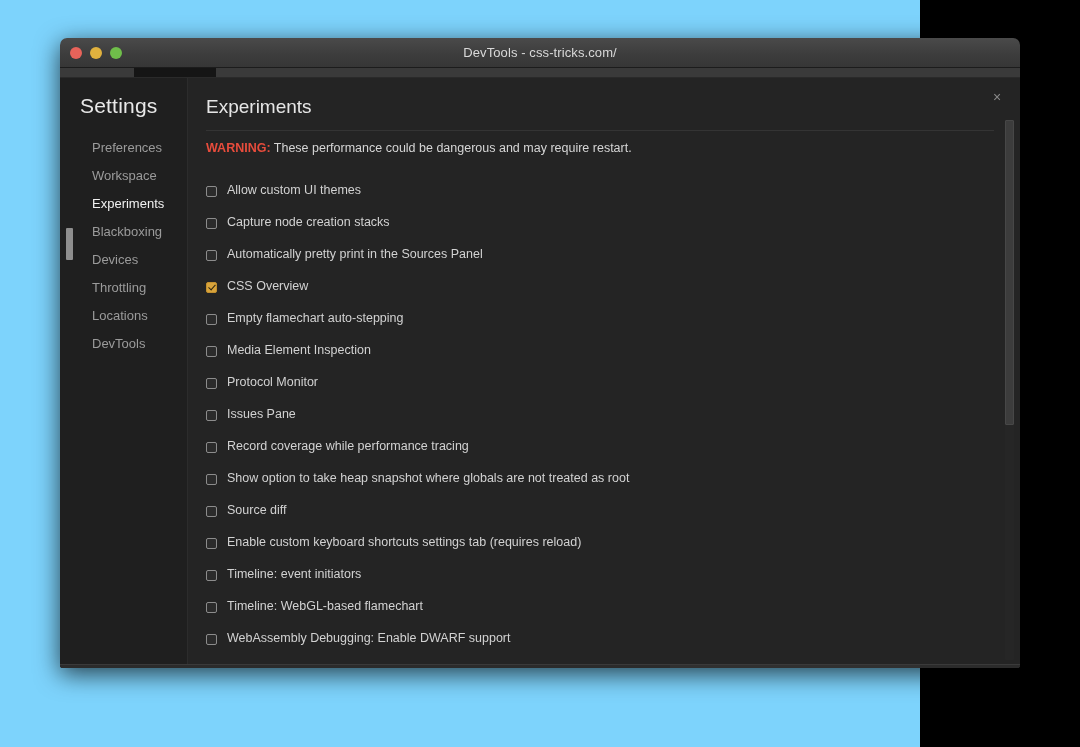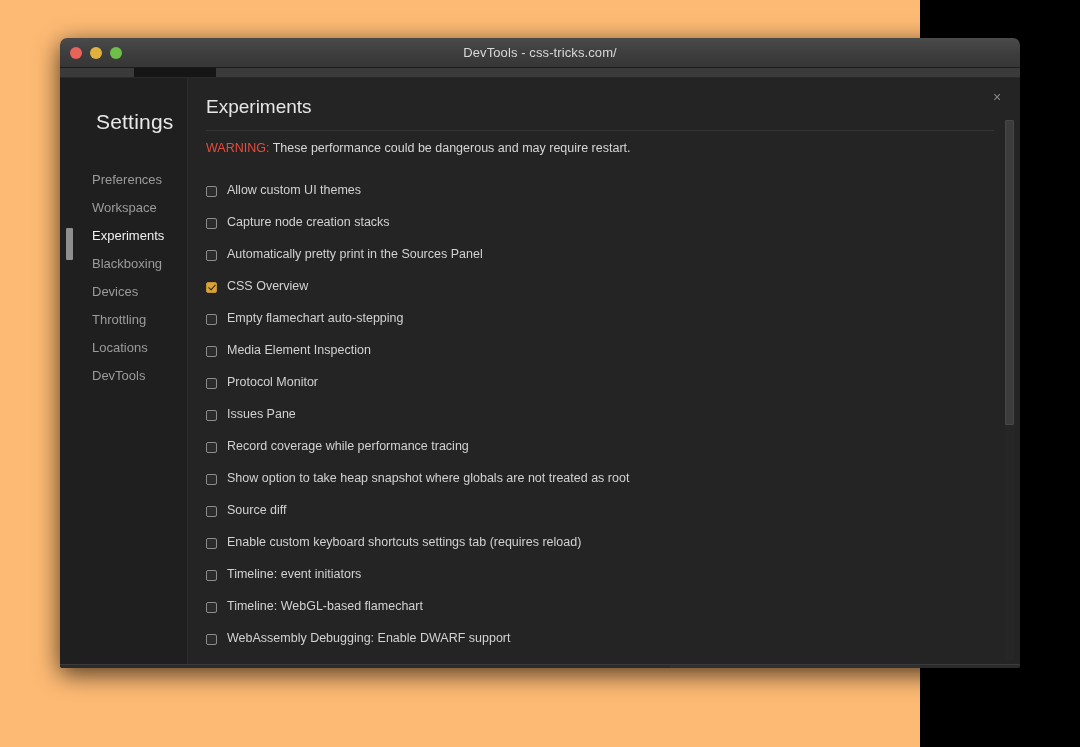--- a/index.html
+++ b/index.html
@@ -10,21 +10,21 @@
     height: 747px;
     overflow: hidden;
     font-family: "Liberation Sans", sans-serif;
     -webkit-font-smoothing: antialiased;
   }
 
   #screen {
     position: relative;
     width: 920px;
     height: 747px;
-    background: #fdba74;
+    background: #7dd3fc;
   }
 
   
   .window {
     position: absolute;
     left: 60px;
     top: 38px;
     width: 960px;
     height: 630px;
     border-radius: 7px 7px 3px 3px;
@@ -115,21 +115,21 @@
     position: absolute;
     left: 3px;
     top: 134px;
     width: 7px;
     height: 32px;
     background: #8e8e8e;
     border-radius: 1px;
   }
 
   .settings-title {
-    margin: 16px;
+    margin: 0;
     padding: 16px 0 0 20px;
     font-size: 21px;
     font-weight: 400;
     color: #e8e8e8;
     letter-spacing: 0.2px;
     user-select: none;
   }
 
   .sidebar-list {
     margin: 0;
@@ -189,21 +189,21 @@
   }
 
   .warning-row {
     padding: 10px 0 0 18px;
     font-size: 12.5px;
     color: #d6d6d6;
     user-select: none;
   }
   .warning-label {
     color: #e74c3c;
-    font-weight: 400;
+    font-weight: 700;
   }
 
   .experiments-list {
     margin: 0;
     padding: 10px 0 0 0;
     list-style: none;
   }
   .experiment-row {
     display: flex;
     align-items: flex-end;

